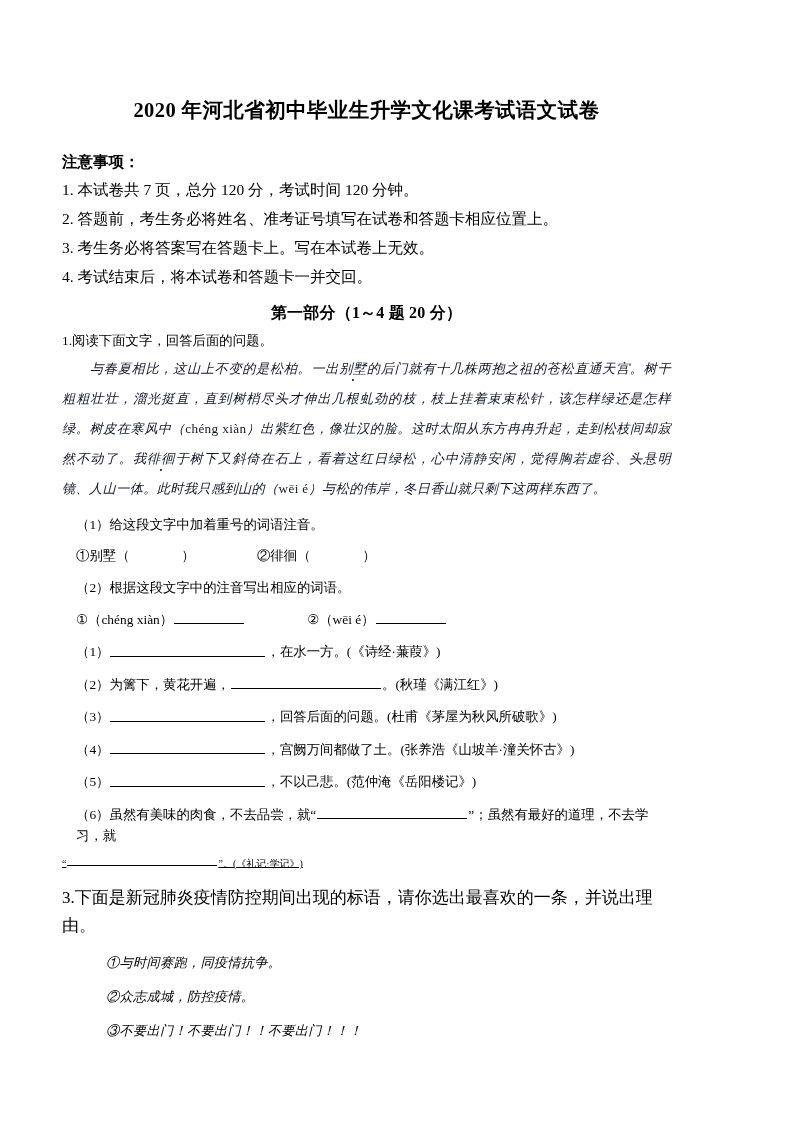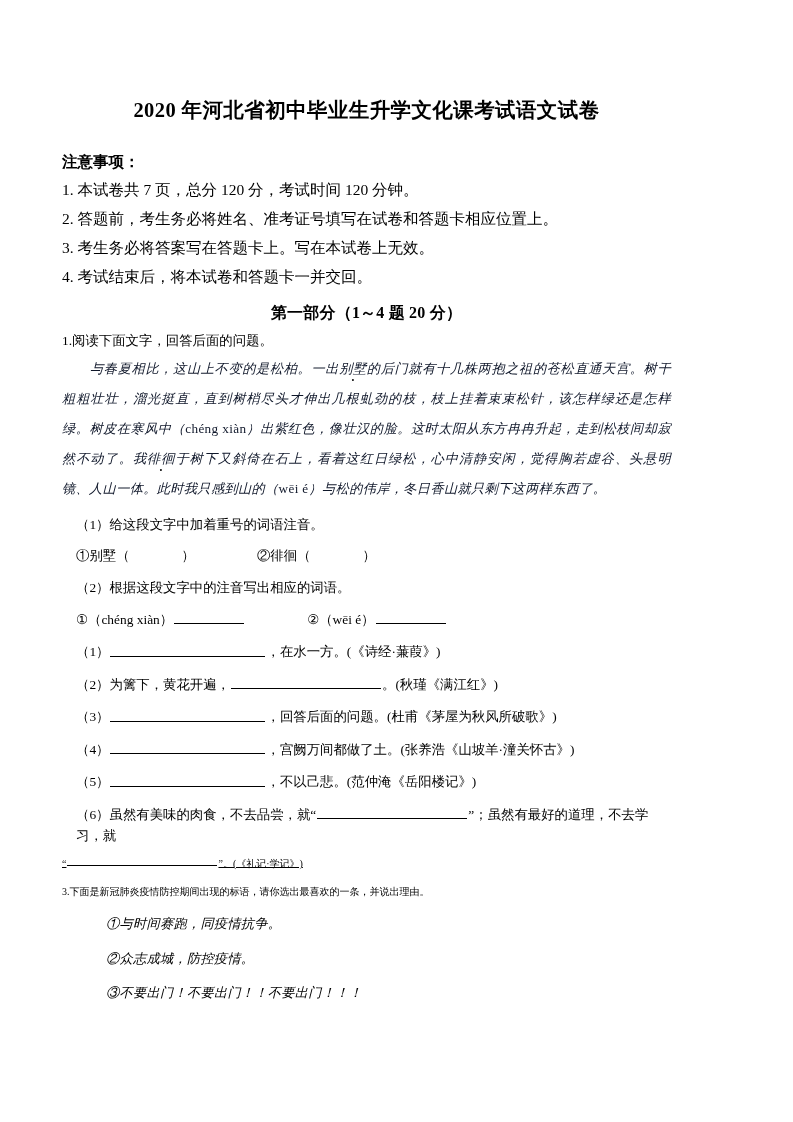--- a/index.html
+++ b/index.html
@@ -150,21 +150,21 @@
   .slogan {
     font-family: Liberation Sans, sans-serif;
     font-style: italic;
     font-size: 13.2px;
     line-height: 1.6;
     margin: 13px 0;
     padding-left: 44px;
     letter-spacing: 0.3px;
   }
   .q3-stem {
-    font-size: 10px;
+    font-size: 17px;
     line-height: 1.6;
     margin-top: 13px;
   }
 </style>
 </head>
 <body>
 
 <div class="page">
 
   <h1 class="doc-title">2020 年河北省初中毕业生升学文化课考试语文试卷</h1>

